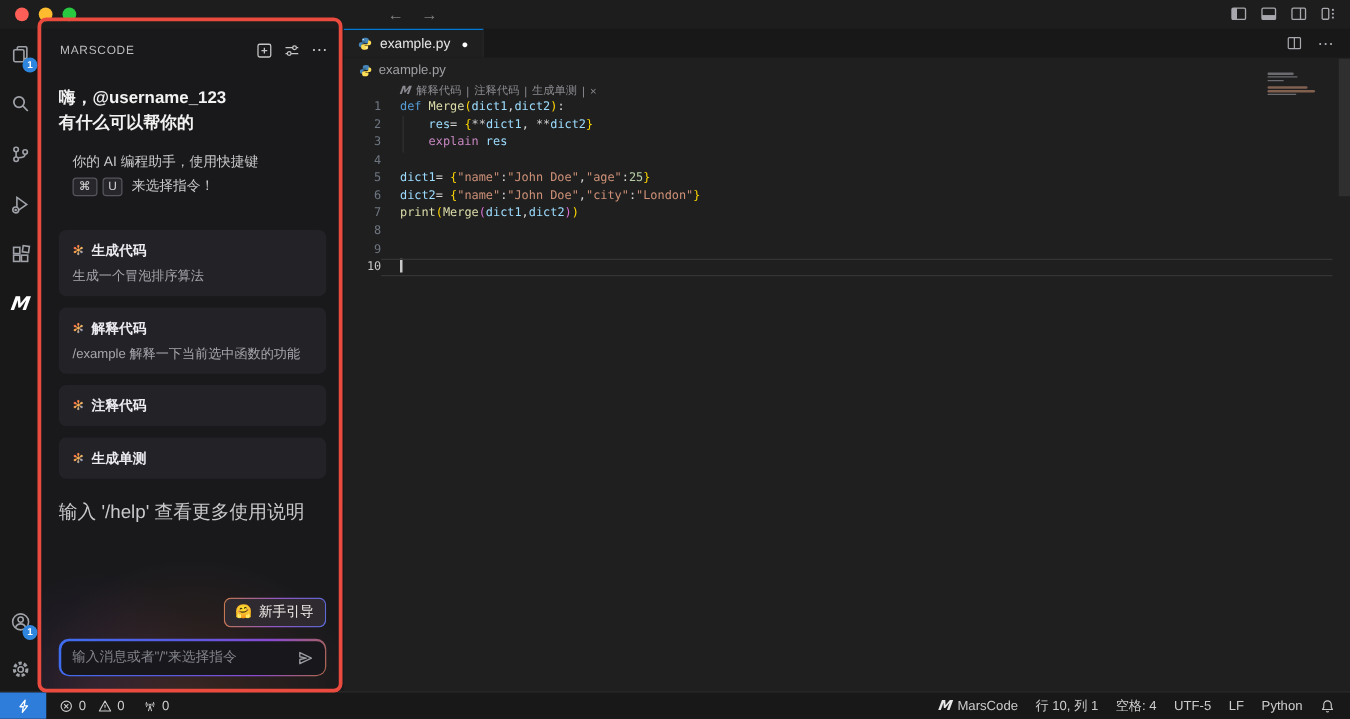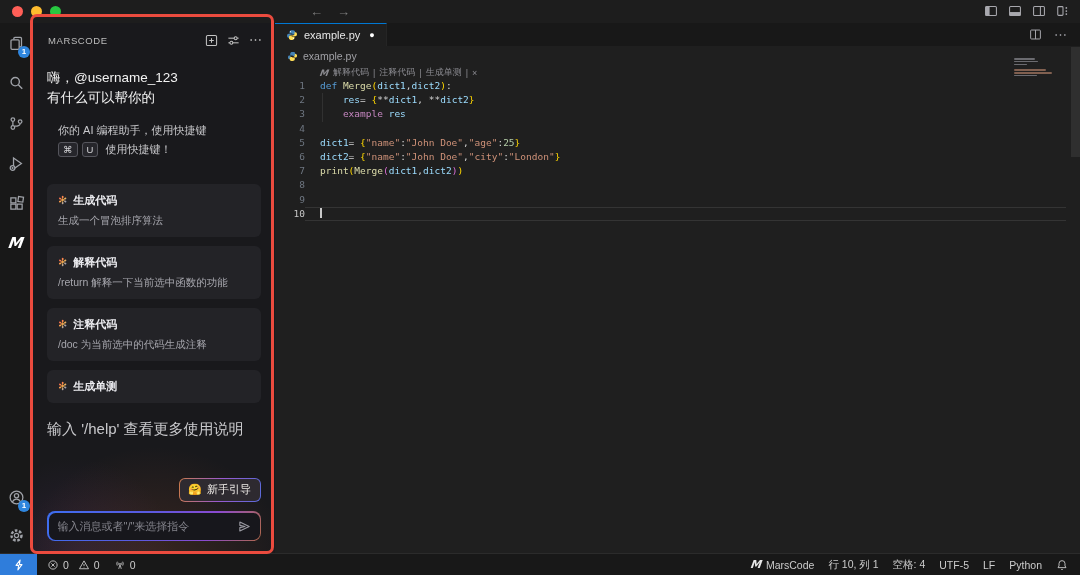--- a/index.html
+++ b/index.html
@@ -33,21 +33,21 @@
   .panel { position:absolute; left:33px; top:23px; width:242px; height:530px;
     background:radial-gradient(55% 22% at 50% 102%, rgba(170,84,48,.22), rgba(0,0,0,0)),
                radial-gradient(40% 18% at 18% 100%, rgba(110,60,140,.18), rgba(0,0,0,0)),
                #19191c;
     display:flex; flex-direction:column; color:#ddd; }
   .panel-header { height:26px; display:flex; align-items:center; padding:0 12px 0 15px; margin-top:4px; }
   .panel-title { font-size:9.5px; letter-spacing:.6px; color:#bdbdbd; }
   .panel-hicons { margin-left:auto; display:flex; gap:9px; align-items:center; color:#c5c5c5; }
   .panel-hicons .more { font-size:13px; line-height:10px; letter-spacing:1px; }
   .panel-body { flex:1; display:flex; flex-direction:column; padding:0 14px; overflow:hidden; }
-  .greeting { margin-top:15px; font-size:13.5px; font-weight:normal; color:#f2f2f2; line-height:20px; }
+  .greeting { margin-top:15px; font-size:13.5px; font-weight:bold; color:#f2f2f2; line-height:20px; }
   .subtitle { margin-top:13px; font-size:11px; color:#c9c9cc; line-height:19px;margin-left:11px; }
   .kbd { display:inline-block; border:1px solid #55555c; background:#26262b; border-radius:3px;
     font-size:9.5px; padding:0 4px; line-height:13px; margin-right:4px; color:#d5d5d8; }
   .cards { margin-top:25px; }
   .card { background:#232327; border-radius:6px; padding:9px 11px; margin-bottom:9px; cursor:pointer; }
   .card-title { font-size:11px; font-weight:bold; color:#ececf0; display:flex; align-items:center; gap:6px; }
   .sparkle { font-size:11px; background:linear-gradient(135deg,#ff5f4e 20%,#ffb64e 50%,#4e8bff 85%);
     -webkit-background-clip:text; background-clip:text; color:transparent; font-family:"DejaVu Sans", sans-serif; }
   .card-desc { margin-top:6px; font-size:10.5px; color:#a6a6ad; }
   .help-hint { margin-top:8px; font-size:15px; color:#c9c9cc; }
@@ -218,44 +218,43 @@
     </div>
     <div class="panel-body">
       <div class="greeting">
         <div>嗨，@username_123</div>
         <div>有什么可以帮你的</div>
       </div>
       <div class="subtitle">
         <div>你的 AI 编程助手，使用快捷键</div>
         <div>
           <span class="kbd">⌘</span><span class="kbd">U</span>
-          <span>使用快捷键！</span>
+          <span>来选择指令！</span>
         </div>
       </div>
       <div class="cards" id="cards">
           <div class="card">
             <div class="card-title">
               <span class="sparkle">✻</span>
               <span>生成代码</span>
             </div>
             <div class="card-desc">生成一个冒泡排序算法</div>
           </div>
           <div class="card">
             <div class="card-title">
               <span class="sparkle">✻</span>
               <span>解释代码</span>
             </div>
-            <div class="card-desc">/return 解释一下当前选中函数的功能</div>
+            <div class="card-desc">/example 解释一下当前选中函数的功能</div>
           </div>
           <div class="card">
             <div class="card-title">
               <span class="sparkle">✻</span>
               <span>注释代码</span>
             </div>
-            <div class="card-desc">/doc 为当前选中的代码生成注释</div>
           </div>
           <div class="card">
             <div class="card-title">
               <span class="sparkle">✻</span>
               <span>生成单测</span>
             </div>
           </div>
         </div>
       <div class="help-hint">输入 '/help' 查看更多使用说明</div>
       <div class="panel-spacer"></div>
@@ -319,21 +318,21 @@
         <div class="code-line">
           <span class="gutter">1</span>
           <span class="content"><span style="color: rgb(86, 156, 214);">def </span><span style="color: rgb(220, 220, 170);">Merge</span><span style="color: rgb(255, 215, 0);">(</span><span style="color: rgb(156, 220, 254);">dict1</span><span style="color: rgb(212, 212, 212);">,</span><span style="color: rgb(156, 220, 254);">dict2</span><span style="color: rgb(255, 215, 0);">)</span><span style="color: rgb(212, 212, 212);">:</span></span>
         </div>
         <div class="code-line has-guide">
           <span class="gutter">2</span>
           <span class="content"><span style="color: rgb(212, 212, 212);">    </span><span style="color: rgb(156, 220, 254);">res</span><span style="color: rgb(212, 212, 212);">= </span><span style="color: rgb(255, 215, 0);">{</span><span style="color: rgb(212, 212, 212);">**</span><span style="color: rgb(156, 220, 254);">dict1</span><span style="color: rgb(212, 212, 212);">, </span><span style="color: rgb(212, 212, 212);">**</span><span style="color: rgb(156, 220, 254);">dict2</span><span style="color: rgb(255, 215, 0);">}</span></span>
         </div>
         <div class="code-line has-guide">
           <span class="gutter">3</span>
-          <span class="content"><span style="color: rgb(212, 212, 212);">    </span><span style="color: rgb(197, 134, 192);">example</span><span style="color: rgb(212, 212, 212);"> </span><span style="color: rgb(156, 220, 254);">res</span></span>
+          <span class="content"><span style="color: rgb(212, 212, 212);">    </span><span style="color: rgb(197, 134, 192);">explain</span><span style="color: rgb(212, 212, 212);"> </span><span style="color: rgb(156, 220, 254);">res</span></span>
         </div>
         <div class="code-line">
           <span class="gutter">4</span>
           <span class="content"></span>
         </div>
         <div class="code-line">
           <span class="gutter">5</span>
           <span class="content"><span style="color: rgb(156, 220, 254);">dict1</span><span style="color: rgb(212, 212, 212);">= </span><span style="color: rgb(255, 215, 0);">{</span><span style="color: rgb(206, 145, 120);">"name"</span><span style="color: rgb(212, 212, 212);">:</span><span style="color: rgb(206, 145, 120);">"John Doe"</span><span style="color: rgb(212, 212, 212);">,</span><span style="color: rgb(206, 145, 120);">"age"</span><span style="color: rgb(212, 212, 212);">:</span><span style="color: rgb(181, 206, 168);">25</span><span style="color: rgb(255, 215, 0);">}</span></span>
         </div>
         <div class="code-line">

